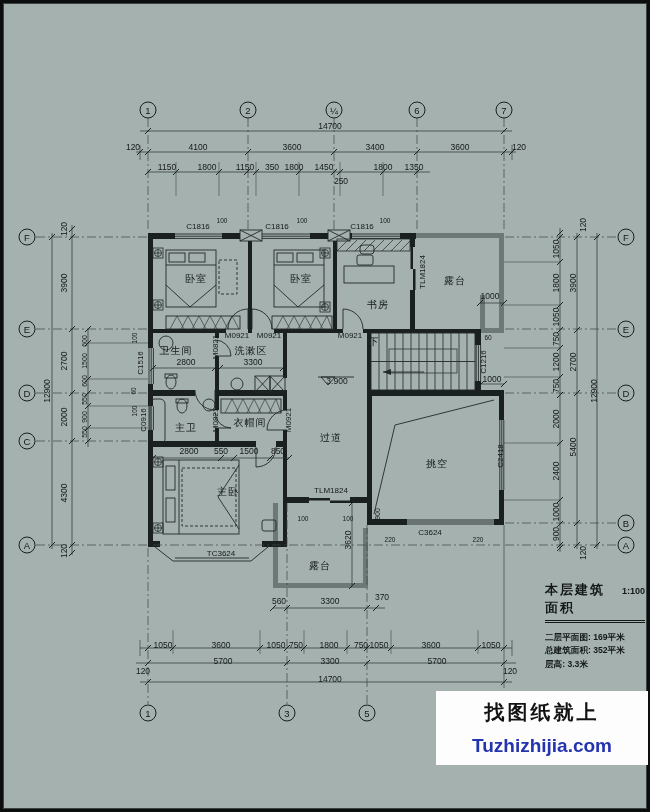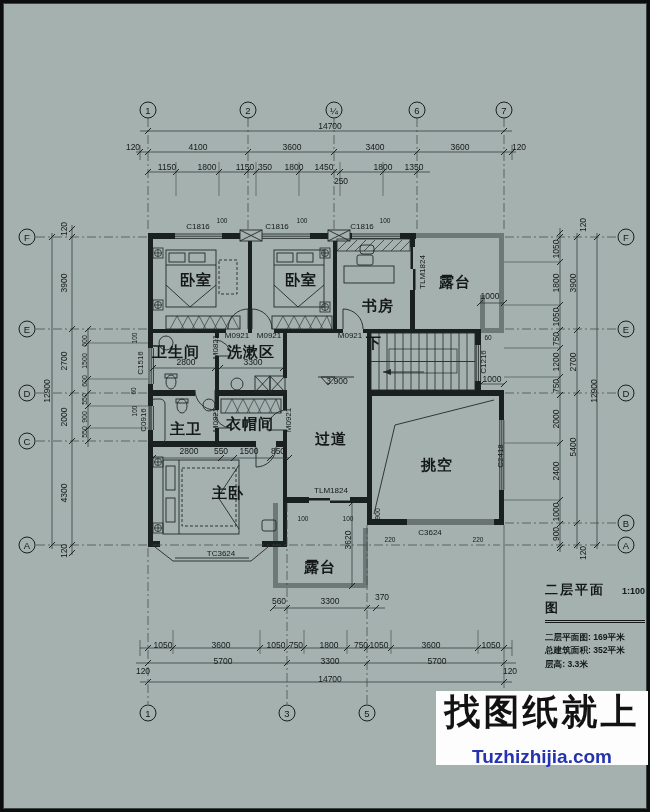--- a/index.html
+++ b/index.html
@@ -6,32 +6,32 @@
   .stage{position:relative;width:650px;height:812px;background:#0c0e0d;overflow:hidden;
          font-family:"Liberation Sans",sans-serif;}
   .paper{position:absolute;inset:4px;background:#a4b1af;}
   .paper-inner{position:absolute;inset:3px;border:1.5px solid #3a4442;pointer-events:none;}
   svg.plan{position:absolute;left:0;top:0;width:650px;height:812px;}
   #labels{position:absolute;inset:0;pointer-events:none;}
   .lb{position:absolute;transform:translate(-50%,-50%);white-space:nowrap;color:#141918;line-height:1;}
   .lb.v{transform:translate(-50%,-50%) rotate(-90deg);}
   .dim{font-size:8.5px;}
   .tag{font-size:8px;}
-  .room{font-size:15px;letter-spacing:1px;font-weight:bold;}
+  .room{font-size:10px;letter-spacing:1px;font-weight:normal;}
   .bubble{width:17px;height:17px;border:1.3px solid #1a201f;border-radius:50%;
           display:flex;align-items:center;justify-content:center;font-size:9.5px;
           background:transparent;box-sizing:border-box;}
   .title-block{position:absolute;left:545px;top:581px;width:100px;color:#10514;}
   .tb-row{display:flex;align-items:baseline;gap:6px;border-bottom:3px double #141918;padding-bottom:3px;}
   .tb-title{font-size:13px;font-weight:bold;color:#141918;letter-spacing:2px;}
   .tb-scale{font-size:9px;font-weight:bold;color:#141918;}
   .tb-info{margin-top:8px;font-size:8.6px;color:#141918;line-height:1.55;font-weight:bold;}
   .watermark{position:absolute;left:436px;top:691px;width:212px;height:74px;background:#fdfdfd;
              display:flex;flex-direction:column;align-items:center;justify-content:center;}
-  .wm-cn{font-size:36px;font-weight:bold;color:#121212;letter-spacing:3px;}
+  .wm-cn{font-size:20px;font-weight:bold;color:#121212;letter-spacing:3px;}
   .wm-en{font-size:19px;font-weight:bold;color:#2433ae;margin-top:9px;}
 </style>
 </head>
 <body>
 
 <div class="stage">
   <div class="paper"></div>
   <div class="paper-inner"></div>
 
   <svg class="plan" viewBox="0 0 650 812" id="plan">
@@ -464,21 +464,21 @@
       <div class="lb dim" style="left: 330px; top: 126px;">14700</div>
       <div class="lb dim" style="left: 133px; top: 147px;">120</div>
       <div class="lb dim" style="left: 198px; top: 147px;">4100</div>
       <div class="lb dim" style="left: 292px; top: 147px;">3600</div>
       <div class="lb dim" style="left: 375px; top: 147px;">3400</div>
       <div class="lb dim" style="left: 460px; top: 147px;">3600</div>
       <div class="lb dim" style="left: 519px; top: 147px;">120</div>
       <div class="lb dim" style="left: 167px; top: 167px;">1150</div>
       <div class="lb dim" style="left: 207px; top: 167px;">1800</div>
       <div class="lb dim" style="left: 245px; top: 167px;">1150</div>
-      <div class="lb dim" style="left: 265px; top: 167px;">350</div>
+      <div class="lb dim" style="left: 272px; top: 167px;">350</div>
       <div class="lb dim" style="left: 294px; top: 167px;">1800</div>
       <div class="lb dim" style="left: 324px; top: 167px;">1450</div>
       <div class="lb dim" style="left: 383px; top: 167px;">1800</div>
       <div class="lb dim" style="left: 414px; top: 167px;">1350</div>
       <div class="lb dim" style="left: 341px; top: 181px;">250</div>
       <div class="lb dim" style="left: 222px; top: 221px; font-size: 6.5px;">100</div>
       <div class="lb dim" style="left: 302px; top: 221px; font-size: 6.5px;">100</div>
       <div class="lb dim" style="left: 385px; top: 221px; font-size: 6.5px;">100</div>
       <div class="lb dim" style="left: 186px; top: 362px;">2800</div>
       <div class="lb dim" style="left: 253px; top: 362px;">3300</div>
@@ -560,21 +560,21 @@
       <div class="lb tag" style="left: 237px; top: 336px;">M0921</div>
       <div class="lb tag" style="left: 269px; top: 336px;">M0921</div>
       <div class="lb tag" style="left: 350px; top: 336px;">M0921</div>
       <div class="lb tag v" style="left: 289px; top: 420px;">M0921</div>
       <div class="lb tag v" style="left: 216px; top: 347px;">M0821</div>
       <div class="lb tag v" style="left: 216px; top: 420px;">M0821</div>
     </div>
 
   <div class="title-block">
     <div class="tb-row">
-      <span class="tb-title">二层平面图</span>
+      <span class="tb-title">本层建筑面积</span>
       <span class="tb-scale">1:100</span>
     </div>
     <div class="tb-info">
       <div>二层平面图: 169平米</div>
       <div>总建筑面积: 352平米</div>
       <div>层高: 3.3米</div>
     </div>
   </div>
 
   <div class="watermark">

